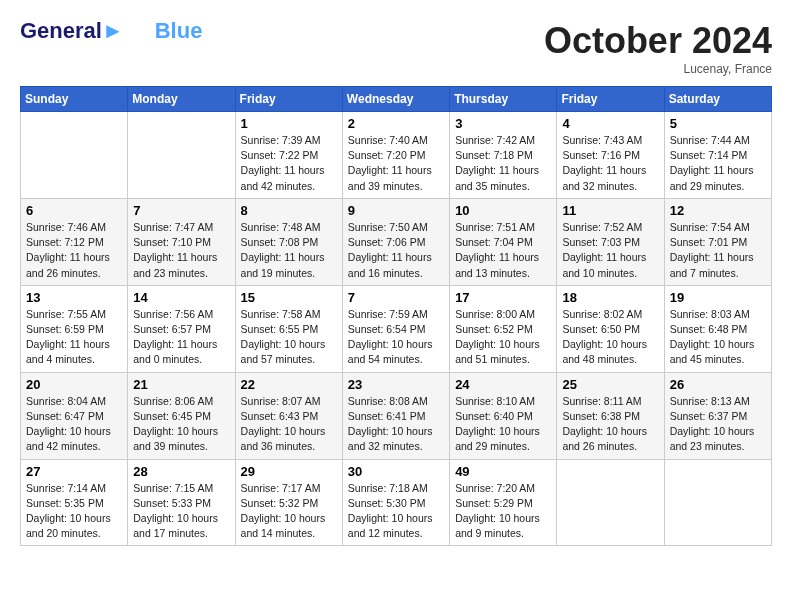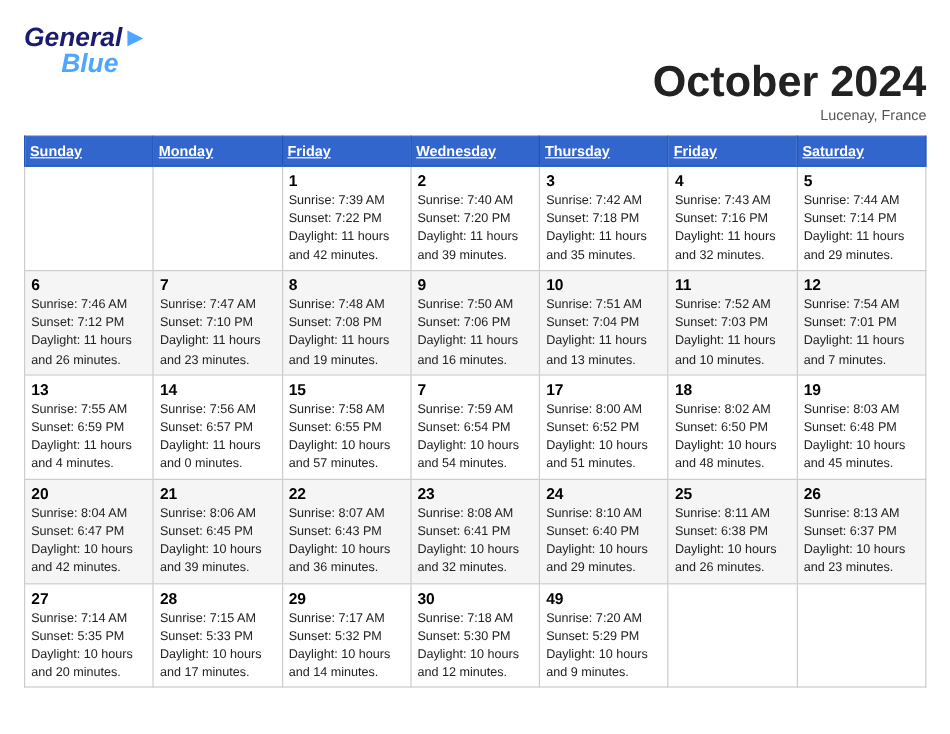--- a/index.html
+++ b/index.html
@@ -11,51 +11,48 @@
       padding: 20px;
     }
     .header {
       display: flex;
       justify-content: space-between;
       align-items: flex-start;
       margin-bottom: 10px;
     }
     .logo {
       display: flex;
-      flex-direction: column;
-      align-items: flex-start;
-      font-style: italic;
+      flex-direction: row;
+      align-items: center;
     }
     .title-block {
       text-align: right;
     }
     .month-title {
       font-size: 36px;
       font-weight: bold;
       color: #222;
-      margin-top: 27px;
     }
     .location-title {
       font-size: 12px;
       color: #555;
     }
     .calendar {
       width: 100%;
       border-collapse: collapse;
       font-size: 11px;
     }
     .calendar th {
       background: #3366cc;
       color: #fff;
       padding: 5px 4px;
       text-align: left;
       font-size: 12px;
       font-weight: bold;
       border: 1px solid #2255bb;
-      text-decoration: underline;
     }
     .calendar td {
       border: 1px solid #ccc;
       vertical-align: top;
       padding: 4px 5px;
       width: 107px;
       min-height: 80px;
       height: 80px;
     }
     .calendar tr:nth-child(even) td {

